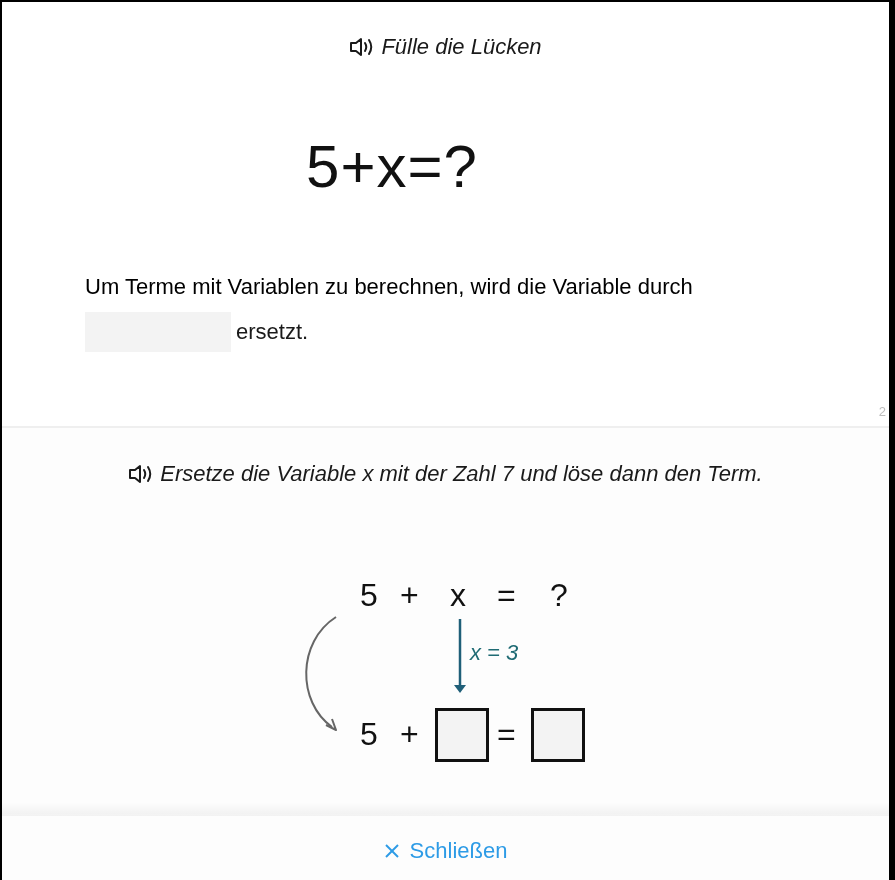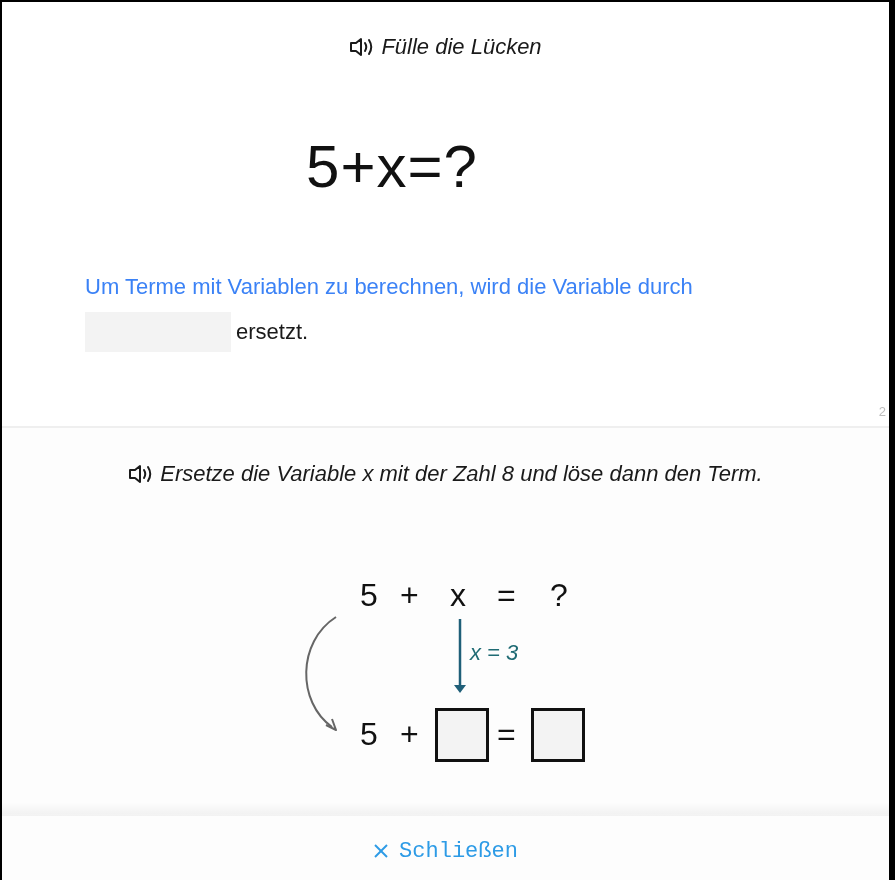--- a/index.html
+++ b/index.html
@@ -66,21 +66,21 @@
       text-align: center;
       font-size: 60px;
       color: #111111;
       letter-spacing: 1px;
     }
     .sentence {
       position: absolute;
       left: 83px;
       top: 272px;
       font-size: 22px;
-      color: #3b82f6;
+      color: #000000;
       white-space: nowrap;
     }
     .sentence2 {
       position: absolute;
       left: 83px;
       top: 310px;
       height: 40px;
       display: flex;
       align-items: center;
       font-size: 22px;
@@ -148,21 +148,21 @@
     }
     .close-btn {
       display: flex;
       align-items: center;
       gap: 10px;
       background: none;
       border: none;
       cursor: pointer;
       color: #2d9be6;
       font-size: 22px;
-      font-family: Liberation Mono, monospace;
+      font-family: Liberation Sans, sans-serif;
       padding: 0;
       margin-top: 6px;
     }
   </style>
 </head>
 <body>
 
 <div class="frame">
 
   <div class="card1">
@@ -192,21 +192,21 @@
 
   <div class="card2"></div>
 
   <div class="instruction instr2">
     <span class="spk">
       <svg width="26" height="20" viewBox="0 0 26 20">
         <path d="M2 6 H7 L12 2 V18 L7 14 H2 Z" fill="none" stroke="#1a1a1a" stroke-width="2" stroke-linejoin="round"></path>
         <path d="M16 6 Q18.5 10 16 14" fill="none" stroke="#1a1a1a" stroke-width="2" stroke-linecap="round"></path>
         <path d="M20 3 Q24.5 10 20 17" fill="none" stroke="#1a1a1a" stroke-width="2" stroke-linecap="round"></path>
       </svg>
-    </span><span>Ersetze die Variable x mit der Zahl 8 und löse dann den Term.</span>
+    </span><span>Ersetze die Variable x mit der Zahl 7 und löse dann den Term.</span>
   </div>
 
   <div class="diagram">
 
     <span class="tok" style="left:68px; top:12px;">5</span>
     <span class="tok" style="left:108px; top:12px;">+</span>
     <span class="tok" style="left:158px; top:12px;">x</span>
     <span class="tok" style="left:205px; top:12px;">=</span>
     <span class="tok" style="left:258px; top:12px;">?</span>
 

